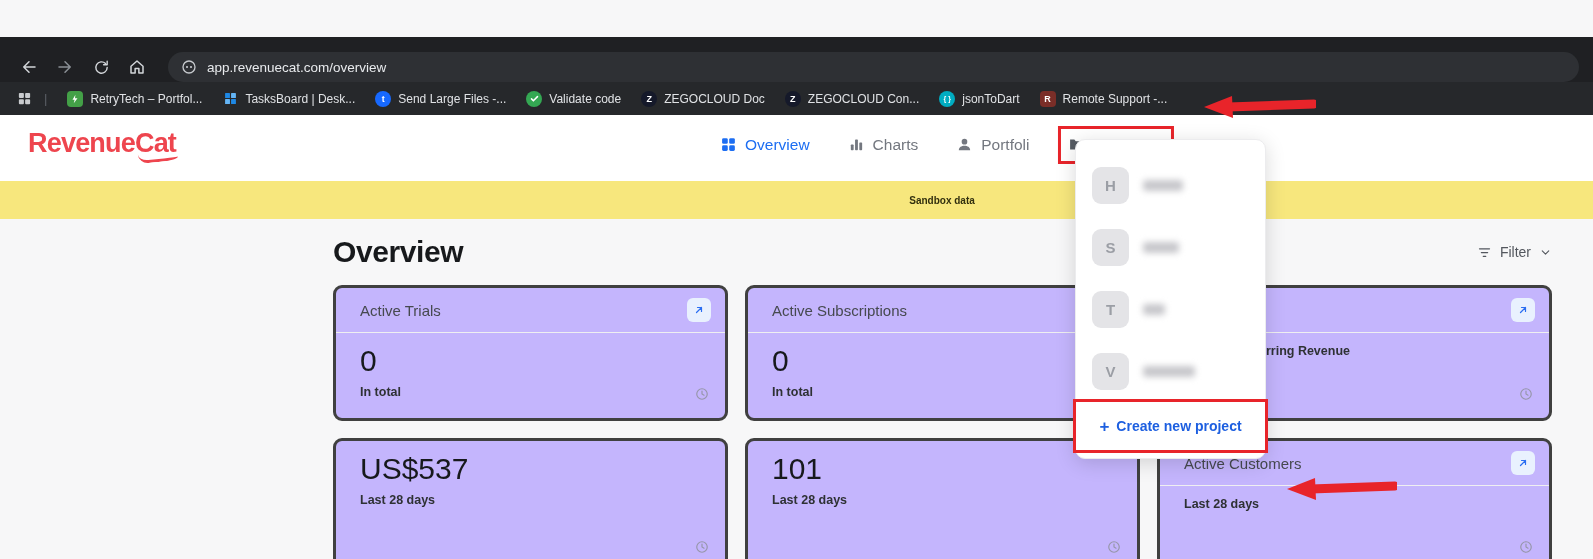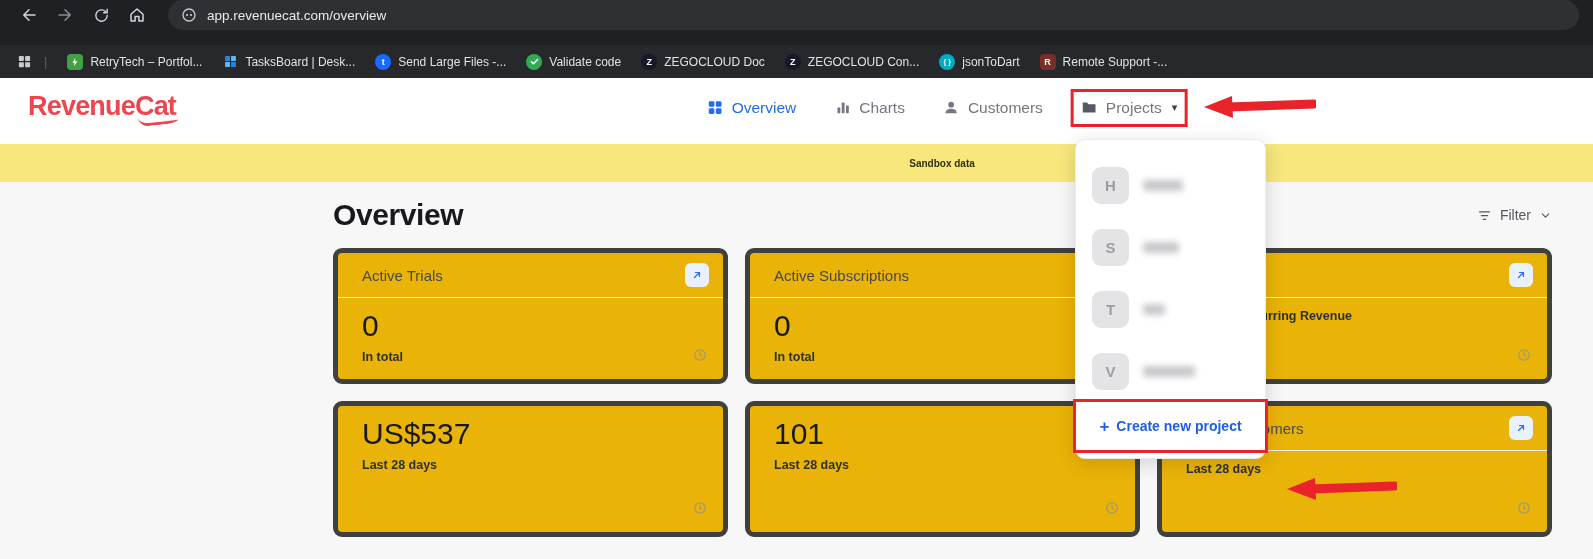--- a/index.html
+++ b/index.html
@@ -4,21 +4,21 @@
 <style>
   * { box-sizing: border-box; margin: 0; padding: 0; }
   html,body { width:1593px; height:559px; }
   body {
     position: relative; overflow: hidden;
     background: #f7f7f8;
     font-family: "Liberation Sans", sans-serif;
   }
 
   
-  .topbar { height:45px; background:#1f2023; display:flex; align-items:flex-start; padding:0 14px; gap:6px; }
+  .topbar { height:45px; background:#1f2023; display:flex; align-items:flex-end; padding:0 14px; gap:6px;margin-top:37px; }
   .nav-btn { width:30px; height:30px; border-radius:50%; display:flex; align-items:center; justify-content:center; flex:none; }
   .omnibox { flex:1; height:30px; background:#2e3034; border-radius:15px; display:flex; align-items:center; padding:0 13px; gap:10px; margin-left:10px; }
   .omnibox-url { color:#e8eaed; font-size:13.5px; }
 
   
   .bookmarks { height:33px; background:#26282b; display:flex; align-items:center; padding:0 12px; }
   .bm-sep { color:#5c6066; margin:0 10px 0 8px; font-size:13px; }
   .bm { display:flex; align-items:center; gap:7px; padding:0 10px; color:#e0e2e5; font-size:12px; white-space:nowrap; height:24px; border-radius:5px; }
   .fav { width:16px; height:16px; border-radius:4px; display:flex; align-items:center; justify-content:center; font-size:9px; font-weight:bold; color:#fff; flex:none; }
   .fav.circle { border-radius:50%; }
@@ -38,21 +38,21 @@
   .banner-text { position:absolute; left:942px; top:50%; transform:translate(-50%,-50%); font-size:10px; font-weight:bold; color:#32300f; }
 
   
   .main { position:relative; height:384px; }
   .content { position:absolute; left:333px; top:12px; width:1219px; }
   .page-head { display:flex; justify-content:space-between; align-items:center; height:42px; }
   .page-title { font-size:30px; font-weight:bold; color:#17191c; letter-spacing:-0.4px; }
   .filter { display:flex; align-items:center; gap:8px; color:#53575e; font-size:14px; cursor:pointer; }
 
   .cards { display:grid; grid-template-columns:repeat(3,1fr); gap:17px; margin-top:12px; }
-  .card { background:#eab308; border:5px solid #404040; border-radius:9px; height:136px; position:relative; }
+  .card { background:#c4b5fd; border:3px solid #404040; border-radius:9px; height:136px; position:relative; }
   .card-head { height:45px; display:flex; align-items:center; justify-content:space-between; padding:0 14px 0 24px; border-bottom:1px solid #efeff1; }
   .card-title { font-size:15px; color:#46494f; white-space:nowrap; }
   .share-chip { width:24px; height:24px; border-radius:6px; background:#e9f1fe; display:flex; align-items:center; justify-content:center; flex:none; cursor:pointer; }
   .card-value { font-size:30px; color:#17191c; margin:11px 0 0 24px; font-weight:500; }
   .card-sub { font-size:12.5px; font-weight:bold; color:#2e3134; margin:7px 0 0 24px; white-space:nowrap; }
   .clock { position:absolute; right:16px; bottom:13px; opacity:.8; }
 
   
   .dropdown { position:absolute; left:1075px; top:139px; width:191px; background:#fff; border:1px solid #ececee; border-radius:10px; box-shadow:0 4px 20px rgba(0,0,0,.15); padding:14px 0 8px; z-index:40; }
   .dd-item { height:62px; display:flex; align-items:center; gap:14px; padding:0 16px; cursor:pointer; }
@@ -185,21 +185,21 @@
           <rect x="10" y="5" width="4" height="15" rx="1" fill="#73777f"></rect>
           <rect x="16" y="9" width="4" height="11" rx="1" fill="#73777f"></rect>
         </svg>
       <span>Charts</span>
     </div>
     <div class="nav-item">
       <svg width="17" height="17" viewBox="0 0 24 24">
           <circle cx="12" cy="8" r="4" fill="#73777f"></circle>
           <path d="M4 20c0-4.2 3.8-6.3 8-6.3s8 2.1 8 6.3z" fill="#73777f"></path>
         </svg>
-      <span>Customers</span>
+      <span>Portfoli</span>
     </div>
     <div class="nav-item annotated">
       <svg width="17" height="17" viewBox="0 0 24 24">
           <path d="M3 5h6l2 2.5h10V19H3z" fill="#565b63"></path>
         </svg>
       <span>Projects</span>
       <span class="nav-caret">▾</span>
     </div>
   </div>
 </div>

